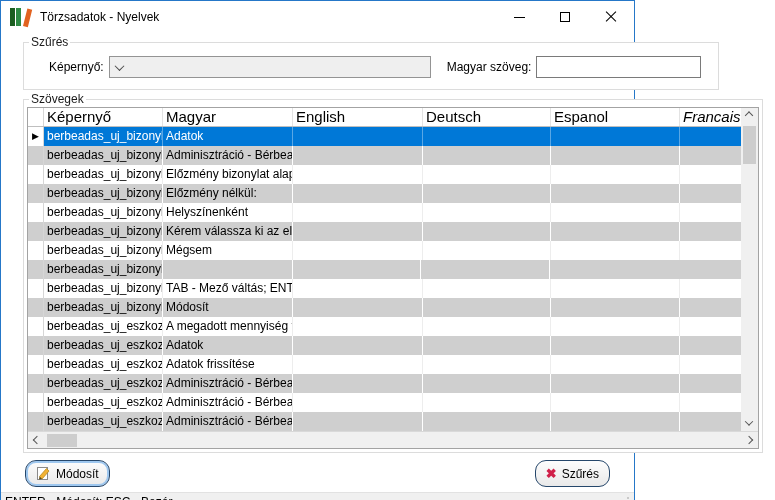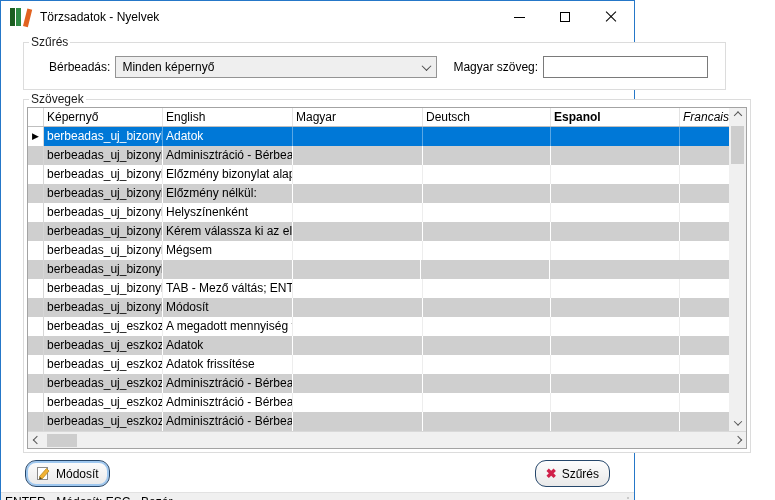--- a/index.html
+++ b/index.html
@@ -40,33 +40,33 @@
   .chev-down { transform:rotate(-45deg) translate(1px,-1px); }
   .textbox { flex:1; height:22px; border:1px solid #7a7a7a; margin-right:14px; padding:0 4px;
     font-family:"Liberation Sans",sans-serif; font-size:12px; outline:none; }
   .gap16 { width:16px; }
 
   
   .grid { border:1px solid #a3a3a3; display:flex; flex-direction:column; background:#fff; }
   .grid-top { display:flex; }
   .grid-main { flex:1; overflow:hidden; }
   .grid-header { display:flex; height:19px; background:#fff; border-bottom:1px solid #bfbfbf; }
-  .hcell { font-size:12px; line-height:18px; padding-left:3px; border-right:1px solid #e3e3e3;
+  .hcell { font-size:15px; line-height:18px; padding-left:3px; border-right:1px solid #e3e3e3;
     white-space:nowrap; overflow:hidden; }
   .trow { display:flex; height:19px; background:#fff; }
   .trow.alt .cell { background:var(--alt-row,#cfcfcf); border-right-color:#fff; }
   .trow.selected .cell { background:var(--accent,#0078d7); color:var(--sel-text,#fff); border-right-color:rgba(255,255,255,.35); }
   .cell { font-size:12px; line-height:18px; padding-left:3px; border-right:1px solid #ededed;
     white-space:nowrap; overflow:hidden; background:#fff; }
   .gutter { flex:0 0 16px; width:16px; background:#fff !important; border-right:1px solid #d6d6d6 !important;
     display:flex; align-items:center; justify-content:center; color:#000 !important; padding-left:0; }
   .trow.alt .gutter { background:var(--alt-row,#cfcfcf) !important; }
   .tri { font-size:9px; line-height:9px; color:#000; }
   .gc0 { flex:0 0 119px; } .gc1 { flex:0 0 130px; } .gc2 { flex:0 0 130px; }
-  .gc3 { flex:0 0 128px; } .gc4 { flex:0 0 129px;font-weight:bold; } .gc5 { flex:1; border-right:none;font-style:italic; }
+  .gc3 { flex:0 0 128px; } .gc4 { flex:0 0 129px; } .gc5 { flex:1; border-right:none;font-style:italic; }
 
   .vscroll { flex:0 0 17px; background:#f0f0f0; display:flex; flex-direction:column; align-items:center; }
   .sb-btn { width:17px; height:17px; display:flex; align-items:center; justify-content:center; }
   .sb-chev { width:6px; height:6px; border-left:1.5px solid #555; border-bottom:1.5px solid #555; }
   .up { transform:rotate(135deg) translate(-1px,1px); }
   .down { transform:rotate(-45deg) translate(1px,-1px); }
   .left { transform:rotate(45deg); }
   .right { transform:rotate(-135deg); }
   .vthumb { width:13px; height:38px; background:#cdcdcd; margin-top:1px; }
   .vspacer { flex:1; }
@@ -113,41 +113,40 @@
     <div class="win-btn">
         <span class="glyph-x"></span>
       </div>
   </div>
 
   <div class="content">
 
     <fieldset>
       <legend>Szűrés</legend>
       <div class="filter-row">
-        <span class="flabel">Bérbeadás:</span>
+        <span class="flabel">Képernyő:</span>
         <div class="combo">
-          <span class="val">Minden képernyő</span>
           <span class="chev chev-down"></span>
         </div>
         <span class="gap16"></span>
         <span class="flabel">Magyar szöveg:</span>
         <input class="textbox" type="text" value="" style="">
       </div>
     </fieldset>
 
     <fieldset>
       <legend>Szövegek</legend>
       <div class="grid">
         <div class="grid-top">
           <div class="grid-main">
             <div class="grid-header" id="gridHeader">
                 <div class="hcell gutter"></div>
                 <div class="hcell gc0">Képernyő</div>
+                <div class="hcell gc1">Magyar</div>
                 <div class="hcell gc2">English</div>
-                <div class="hcell gc1">Magyar</div>
                 <div class="hcell gc3">Deutsch</div>
                 <div class="hcell gc4">Espanol</div>
                 <div class="hcell gc5">Francais</div>
               </div>
             <div id="gridRows">
                 <div class="trow selected">
                   <div class="cell gutter">
                     <span class="tri">▶</span>
                   </div>
                   <div class="cell gc0">berbeadas_uj_bizonylat_g</div>

